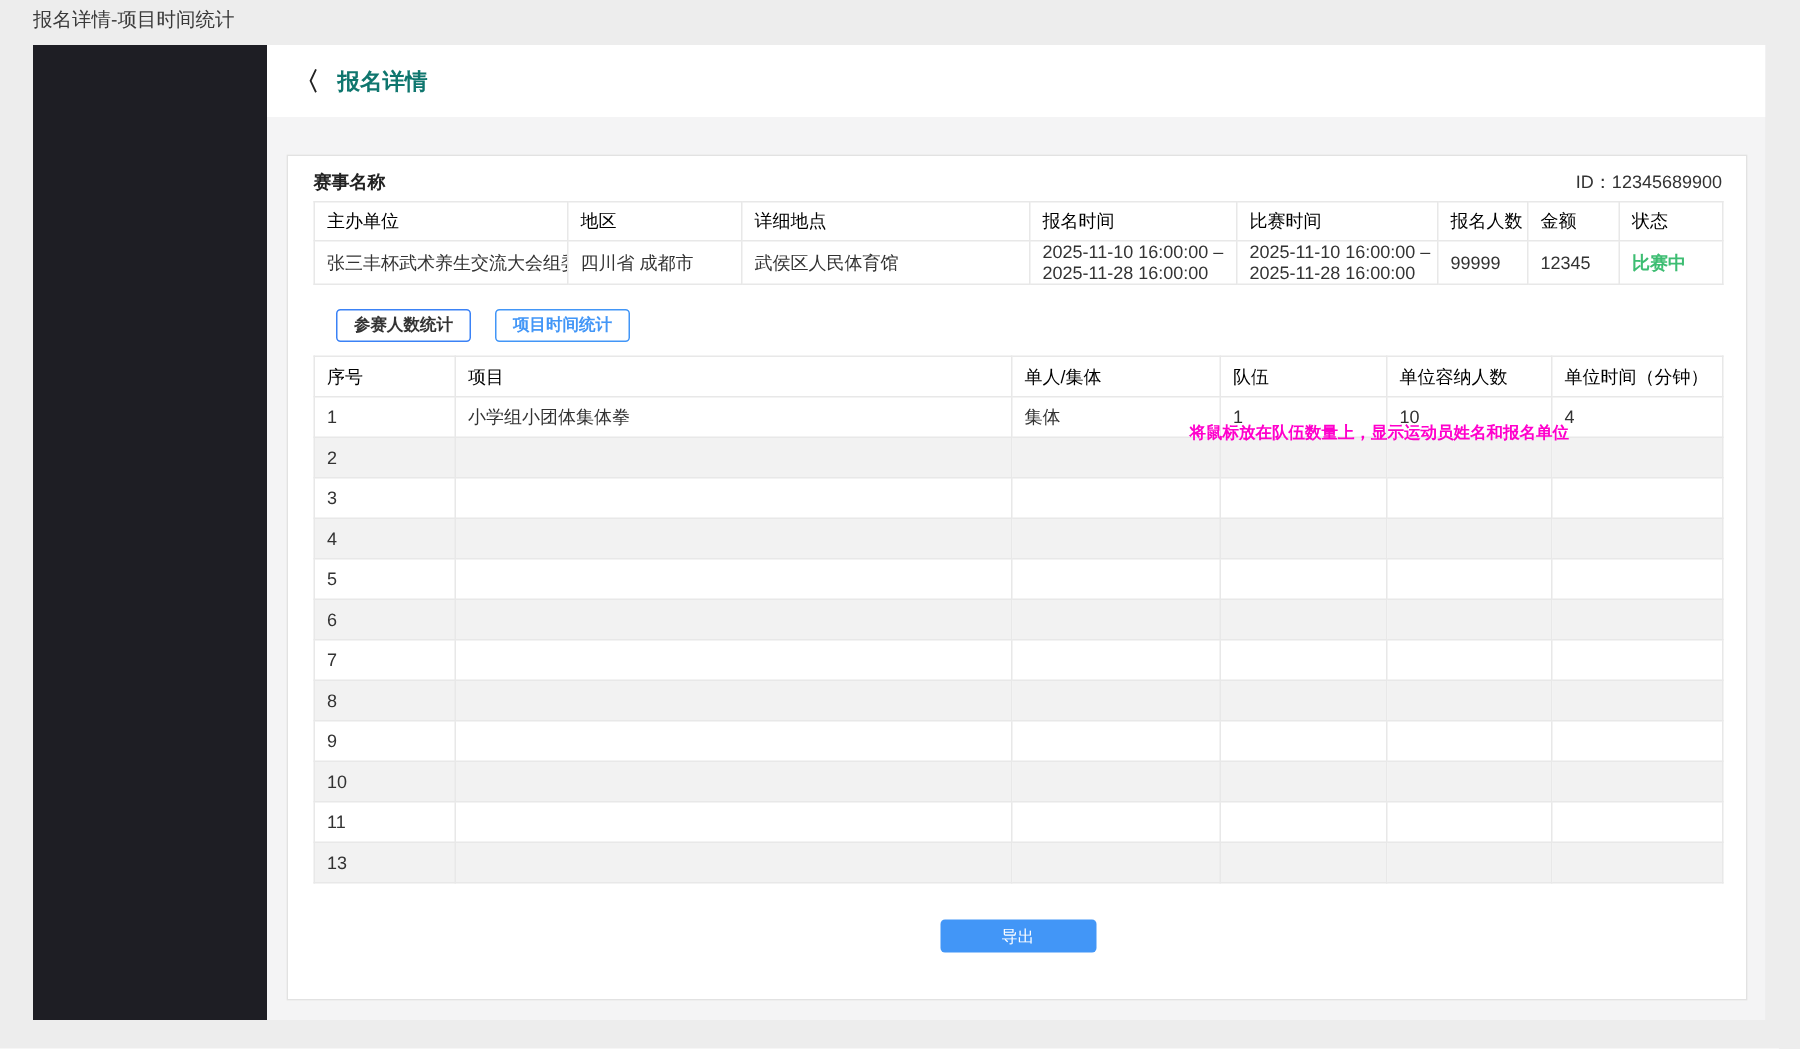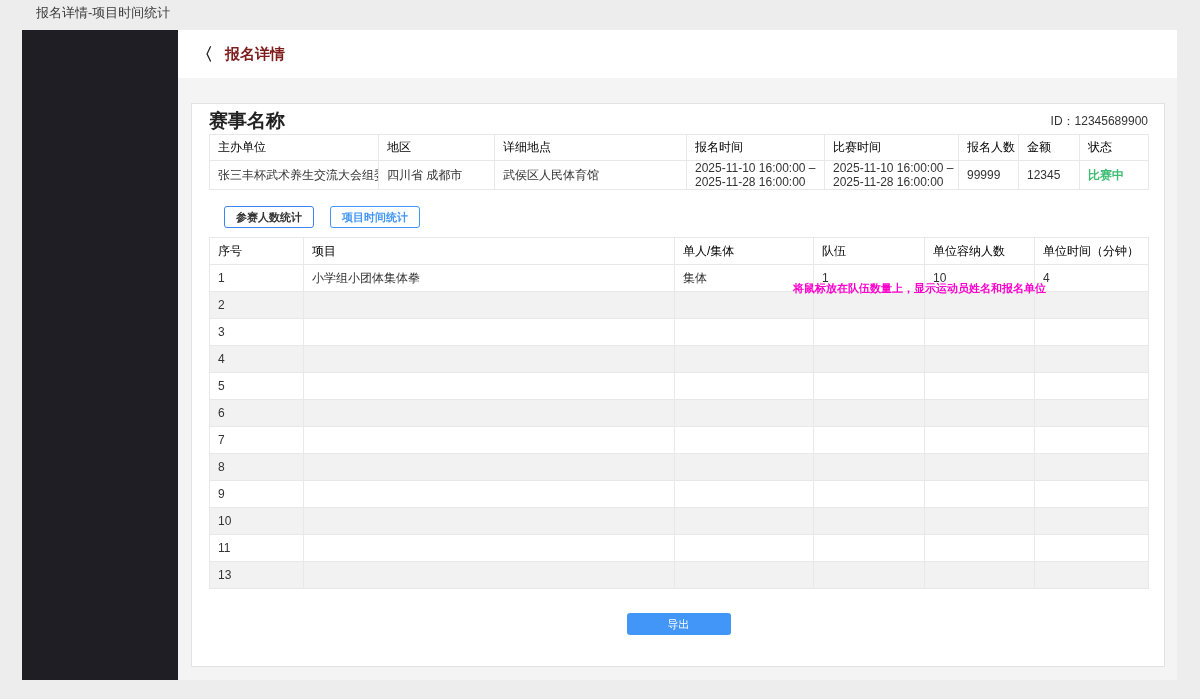--- a/index.html
+++ b/index.html
@@ -3,49 +3,49 @@
 <meta charset="utf-8">
 <style>
   html,body{margin:0;padding:0;}
   body{
     width:1200px;height:699px;position:relative;
     background:#EDEDED;
     font-family:"Liberation Sans","DejaVu Sans",sans-serif;
     color:#333;
   }
   .window-title{
-    position:absolute;left:36px;top:4px;
+    position:absolute;left:22px;top:4px;
     font-size:13px;color:#3a3a3a;
   }
   .app{
     position:absolute;left:22px;top:30px;width:1155px;height:650px;
     display:flex;overflow:hidden;
   }
   .sidebar{width:156px;flex:0 0 156px;background:#1E1E24;}
   .main{flex:1;background:#F4F4F5;display:flex;flex-direction:column;}
   .topbar{
     height:48px;flex:0 0 48px;background:#fff;
     display:flex;align-items:center;padding-left:18px;
   }
   .back-btn{
     display:flex;align-items:center;cursor:pointer;border:none;background:none;padding:0;
   }
   .back-icon{font-size:17px;font-weight:bold;color:#222;line-height:1;}
-  .page-title{font-size:15px;font-weight:bold;color:#7f1d1d;margin-left:12px;}
+  .page-title{font-size:15px;font-weight:bold;color:#0f766e;margin-left:12px;}
   .content{flex:1;position:relative;}
   .card{
     position:absolute;left:13px;top:25px;width:974px;height:564px;
     background:#fff;border:1px solid #E2E2E2;box-sizing:border-box;
     padding:0 16px 0 17px;
   }
   .card-head{
     height:26px;margin-top:4px;
     display:flex;justify-content:space-between;align-items:center;
   }
-  .event-title{font-size:19px;font-weight:bold;color:#222;}
+  .event-title{font-size:12px;font-weight:bold;color:#222;}
   .event-id{font-size:12px;color:#333;}
   table{border-collapse:collapse;table-layout:fixed;width:939px;}
   th,td{
     border:1px solid #E8E8E8;font-size:12px;padding:0 8px;
     overflow:hidden;white-space:nowrap;text-align:left;
   }
   th{color:#000000;font-weight:normal;}
   .t1 th{height:25px;}
   .t1 td{height:27px;color:#333;}
   .t1 td div{line-height:14px;}

